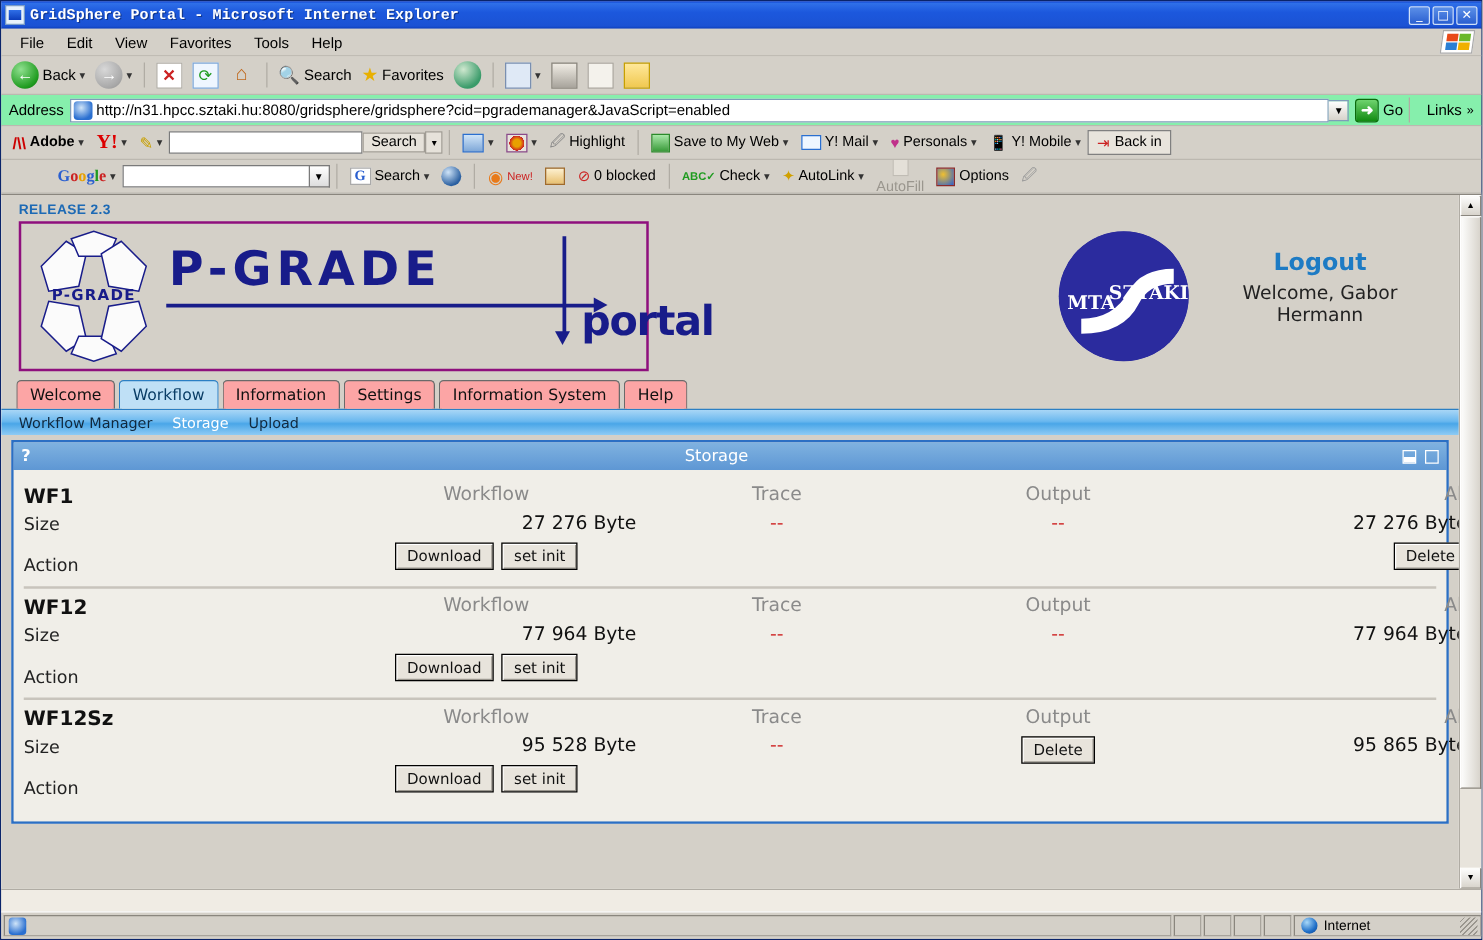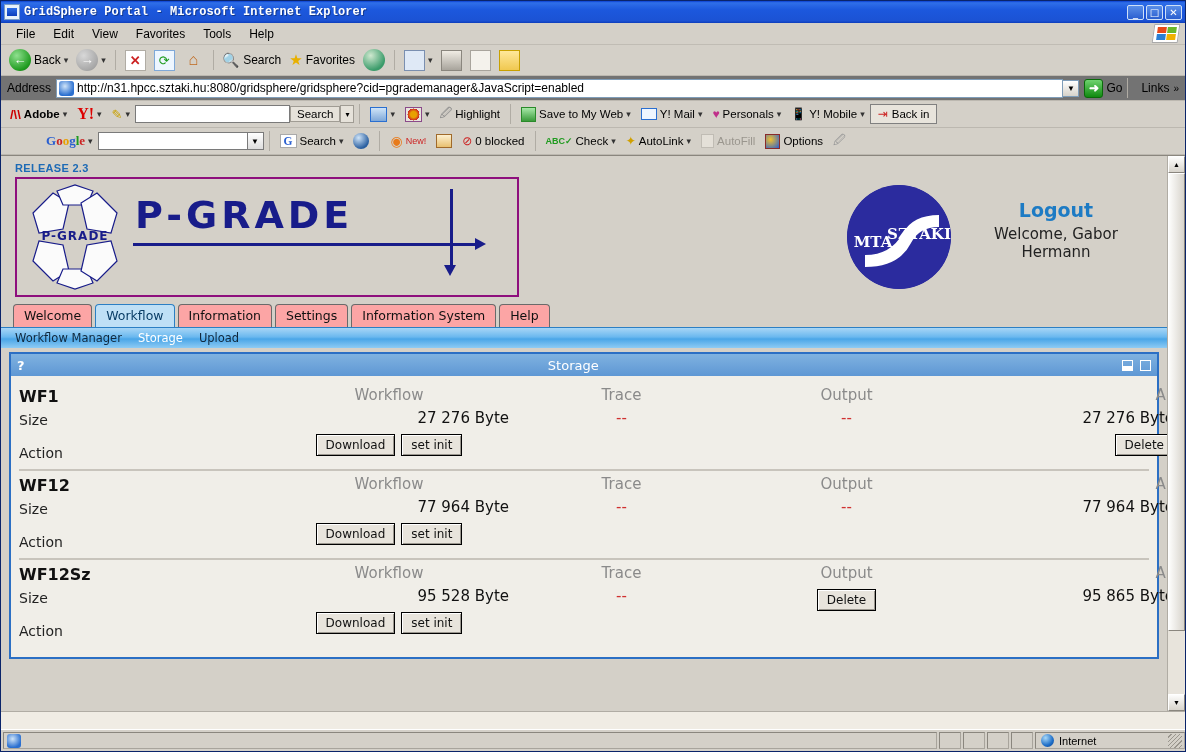--- a/index.html
+++ b/index.html
@@ -86,21 +86,21 @@
   .circ { width: 22px; height: 22px; border-radius: 50%; display:inline-block; }
   .circ.green { background: radial-gradient(circle at 35% 30%, #8fe08f, #1f9b1f 70%, #0c6a0c); }
   .circ.gray  { background: radial-gradient(circle at 35% 30%, #d8d8d8, #a8a8a8 70%, #8a8a8a); }
   .arrow-w { color:#fff; font-size:13px; font-weight:bold; line-height:22px; text-align:center; display:block;}
   .carot { font-size: 9px; color:#333; }
   .sep { width:1px; height:20px; background:#b0aca4; margin:0 5px; }
   .icon-sq { width:21px; height:21px; border:1px solid #9a968e; background:#f2f0ea; display:inline-block; position:relative; box-sizing:border-box;}
   
   .addrbar {
     height: 24px; display: flex; align-items: center;
-    background: #737373; border-bottom: 1px solid #bcb8b0;
+    background: #86efac; border-bottom: 1px solid #bcb8b0;
     padding: 0 2px 0 6px; flex: 0 0 auto;
   }
   .addrbar .lbl { font-size: 12px; margin-right: 5px; }
   .addr-field {
     flex: 1; height: 19px;
     background: #fff; border: 1px solid #7f9db9;
     display: flex; align-items: center;
     font-size: 12px; padding-left: 2px;
     box-sizing: border-box;
   }
@@ -111,21 +111,21 @@
   .go-ico { width:19px;height:19px;background:linear-gradient(#6fd36f,#108a10);border:1px solid #0a6a0a;border-radius:3px;color:#fff;text-align:center;line-height:17px;font-size:12px;font-weight:bold;box-sizing:border-box;}
   .links-btn { margin-left:8px;margin-right:4px;font-size:12px;display:flex;align-items:center;gap:4px;}
   
   .tbar {
     height: 26px; display: flex; align-items: center;
     background: #d4d0c8; border-bottom: 1px solid #bcb8b0;
     padding: 0 4px; font-size: 11.5px; flex: 0 0 auto;
     overflow: hidden; white-space: nowrap;
   }
   .tb-item { display:flex;align-items:center;gap:3px;padding:1px 5px;}
-  .tb-item.dis { color:#9a968e; }
+  .tb-item.dis { color:#9a968e;flex-direction:column; }
   .tb-input { width:155px;height:18px;border:1px solid #7a7a7a;background:#fff;box-sizing:border-box;}
   .tb-input.g { width:150px; }
   .tb-search-btn { border:1px solid #a09c94;background:#e6e2da;padding:1px 6px;font-size:11.5px;}
   .tb-btnsm { border:1px solid #a09c94;background:#e6e2da;width:14px;height:18px;display:flex;align-items:center;justify-content:center;font-size:8px;box-sizing:border-box;}
   .sel-box { width:16px;height:18px;border:1px solid #7a7a7a;border-left:none;background:linear-gradient(#fff,#ddd);display:flex;align-items:center;justify-content:center;font-size:8px;box-sizing:border-box;}
   .signin { border:1px solid #808080; background:#e8e4dc; padding:2px 7px; display:flex;align-items:center;gap:4px;}
   .adobe-a { color:#cc0000;font-weight:bold;font-size:13px;}
   .yexc { color:#dd0000;font-weight:bold;font-size:16px;font-family:"Liberation Serif",serif;}
   .g-blue{color:#2a5fd0}.g-red{color:#cc2222}.g-yel{color:#e8a000}.g-grn{color:#1f9b1f}
   .google-logo{font-family:"Liberation Serif",serif;font-size:13px;font-weight:bold;margin-left:36px;}
@@ -459,20 +459,21 @@
               <path d="M94 78 L74 98 L58 88 L64 62 L88 58 Z"></path>
             </g>
             <text x="52" y="57" font-family="DejaVu Sans, sans-serif" font-size="12" font-weight="bold" fill="#181c8a" text-anchor="middle" letter-spacing="1">P-GRADE</text>
           </svg>
           <div class="pgrade-word">
             <div class="pg-text">P-GRADE</div>
             <div class="pg-hline"></div>
             <div class="pg-harrow"></div>
             <div class="pg-vline"></div>
             <div class="pg-varrow"></div>
+            <div class="pg-portal">portal</div>
           </div>
         </div>
 
         <div class="right-head">
           <div class="sztaki-logo">
             <svg viewBox="0 0 104 104" width="104" height="104">
               <circle cx="52" cy="52" r="52" fill="#2b2b9e"></circle>
               <path d="M18 70 Q44 70 56 48 Q66 30 92 30 L92 42 Q72 42 64 58 Q52 82 18 82 Z" fill="#fff"></path>
               <text x="26" y="62" font-family="DejaVu Serif, serif" font-size="15" font-weight="bold" fill="#fff" text-anchor="middle">MTA</text>
               <text x="72" y="54" font-family="DejaVu Serif, serif" font-size="15" font-weight="bold" fill="#fff" text-anchor="middle">SZTAKI</text>

